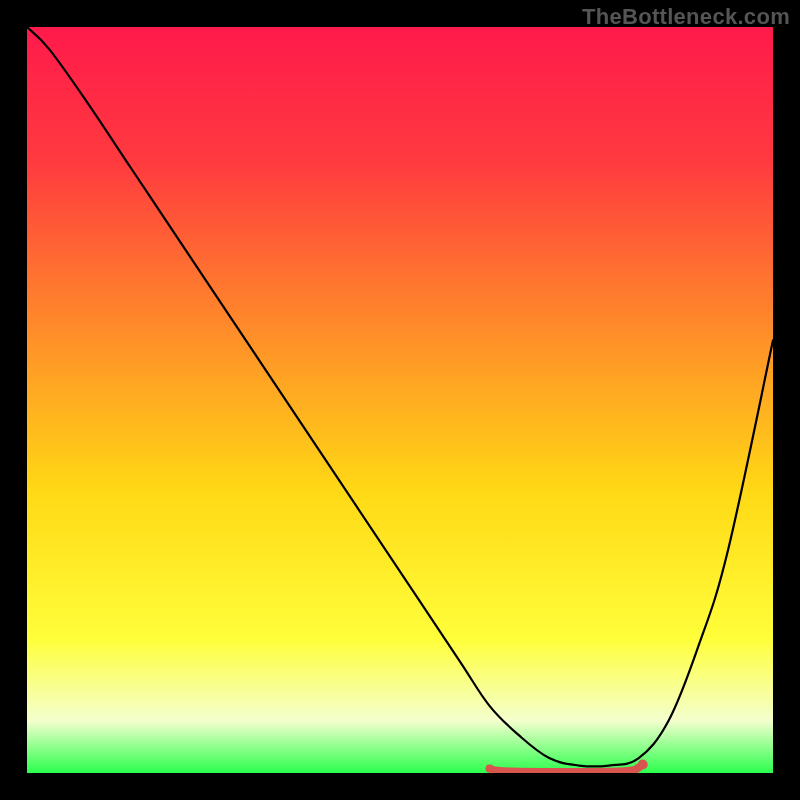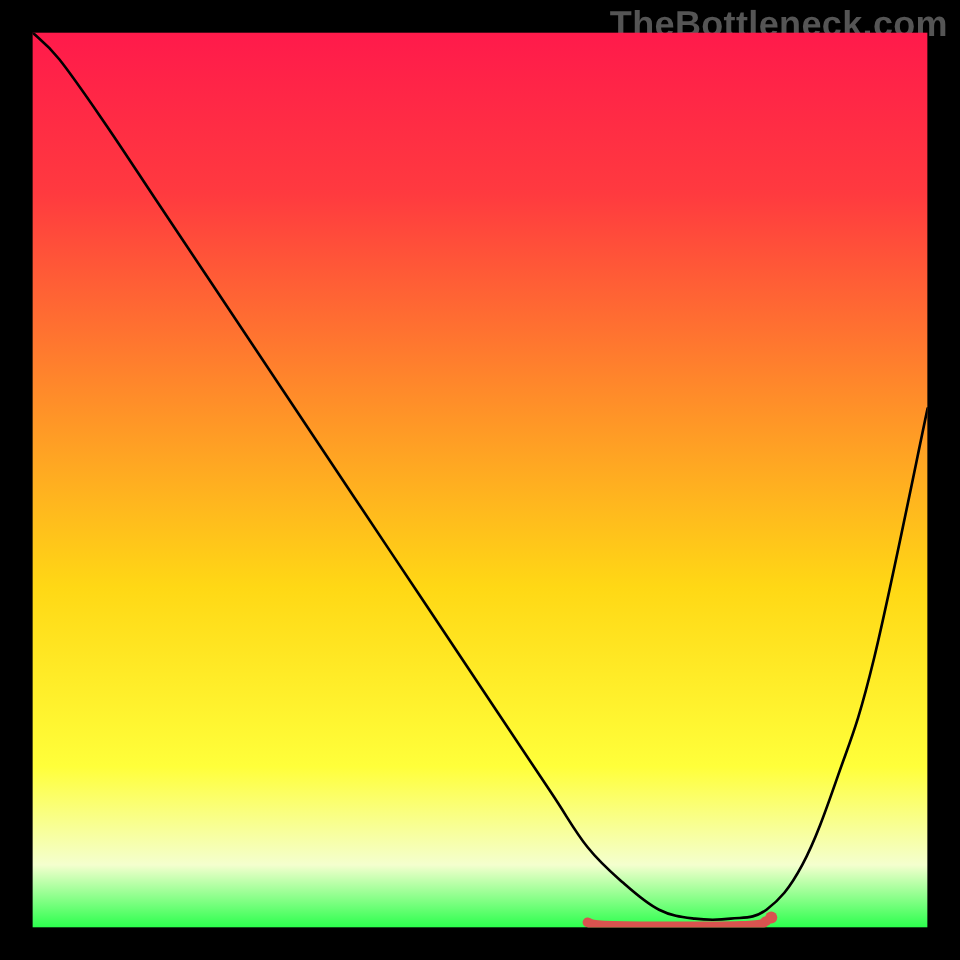--- a/index.html
+++ b/index.html
@@ -15,21 +15,21 @@
     position: relative;
     width: 800px;
     height: 800px;
     background: #000;
   }
   .watermark {
     position: absolute;
     top: 4px;
     right: 10px;
     color: #555;
-    font-size: 30px;
+    font-size: 22px;
     font-weight: 600;
     letter-spacing: 0.3px;
     user-select: none;
   }
   .plot {
     position: absolute;
     left: 27px;
     top: 27px;
     width: 746px;
     height: 746px;

